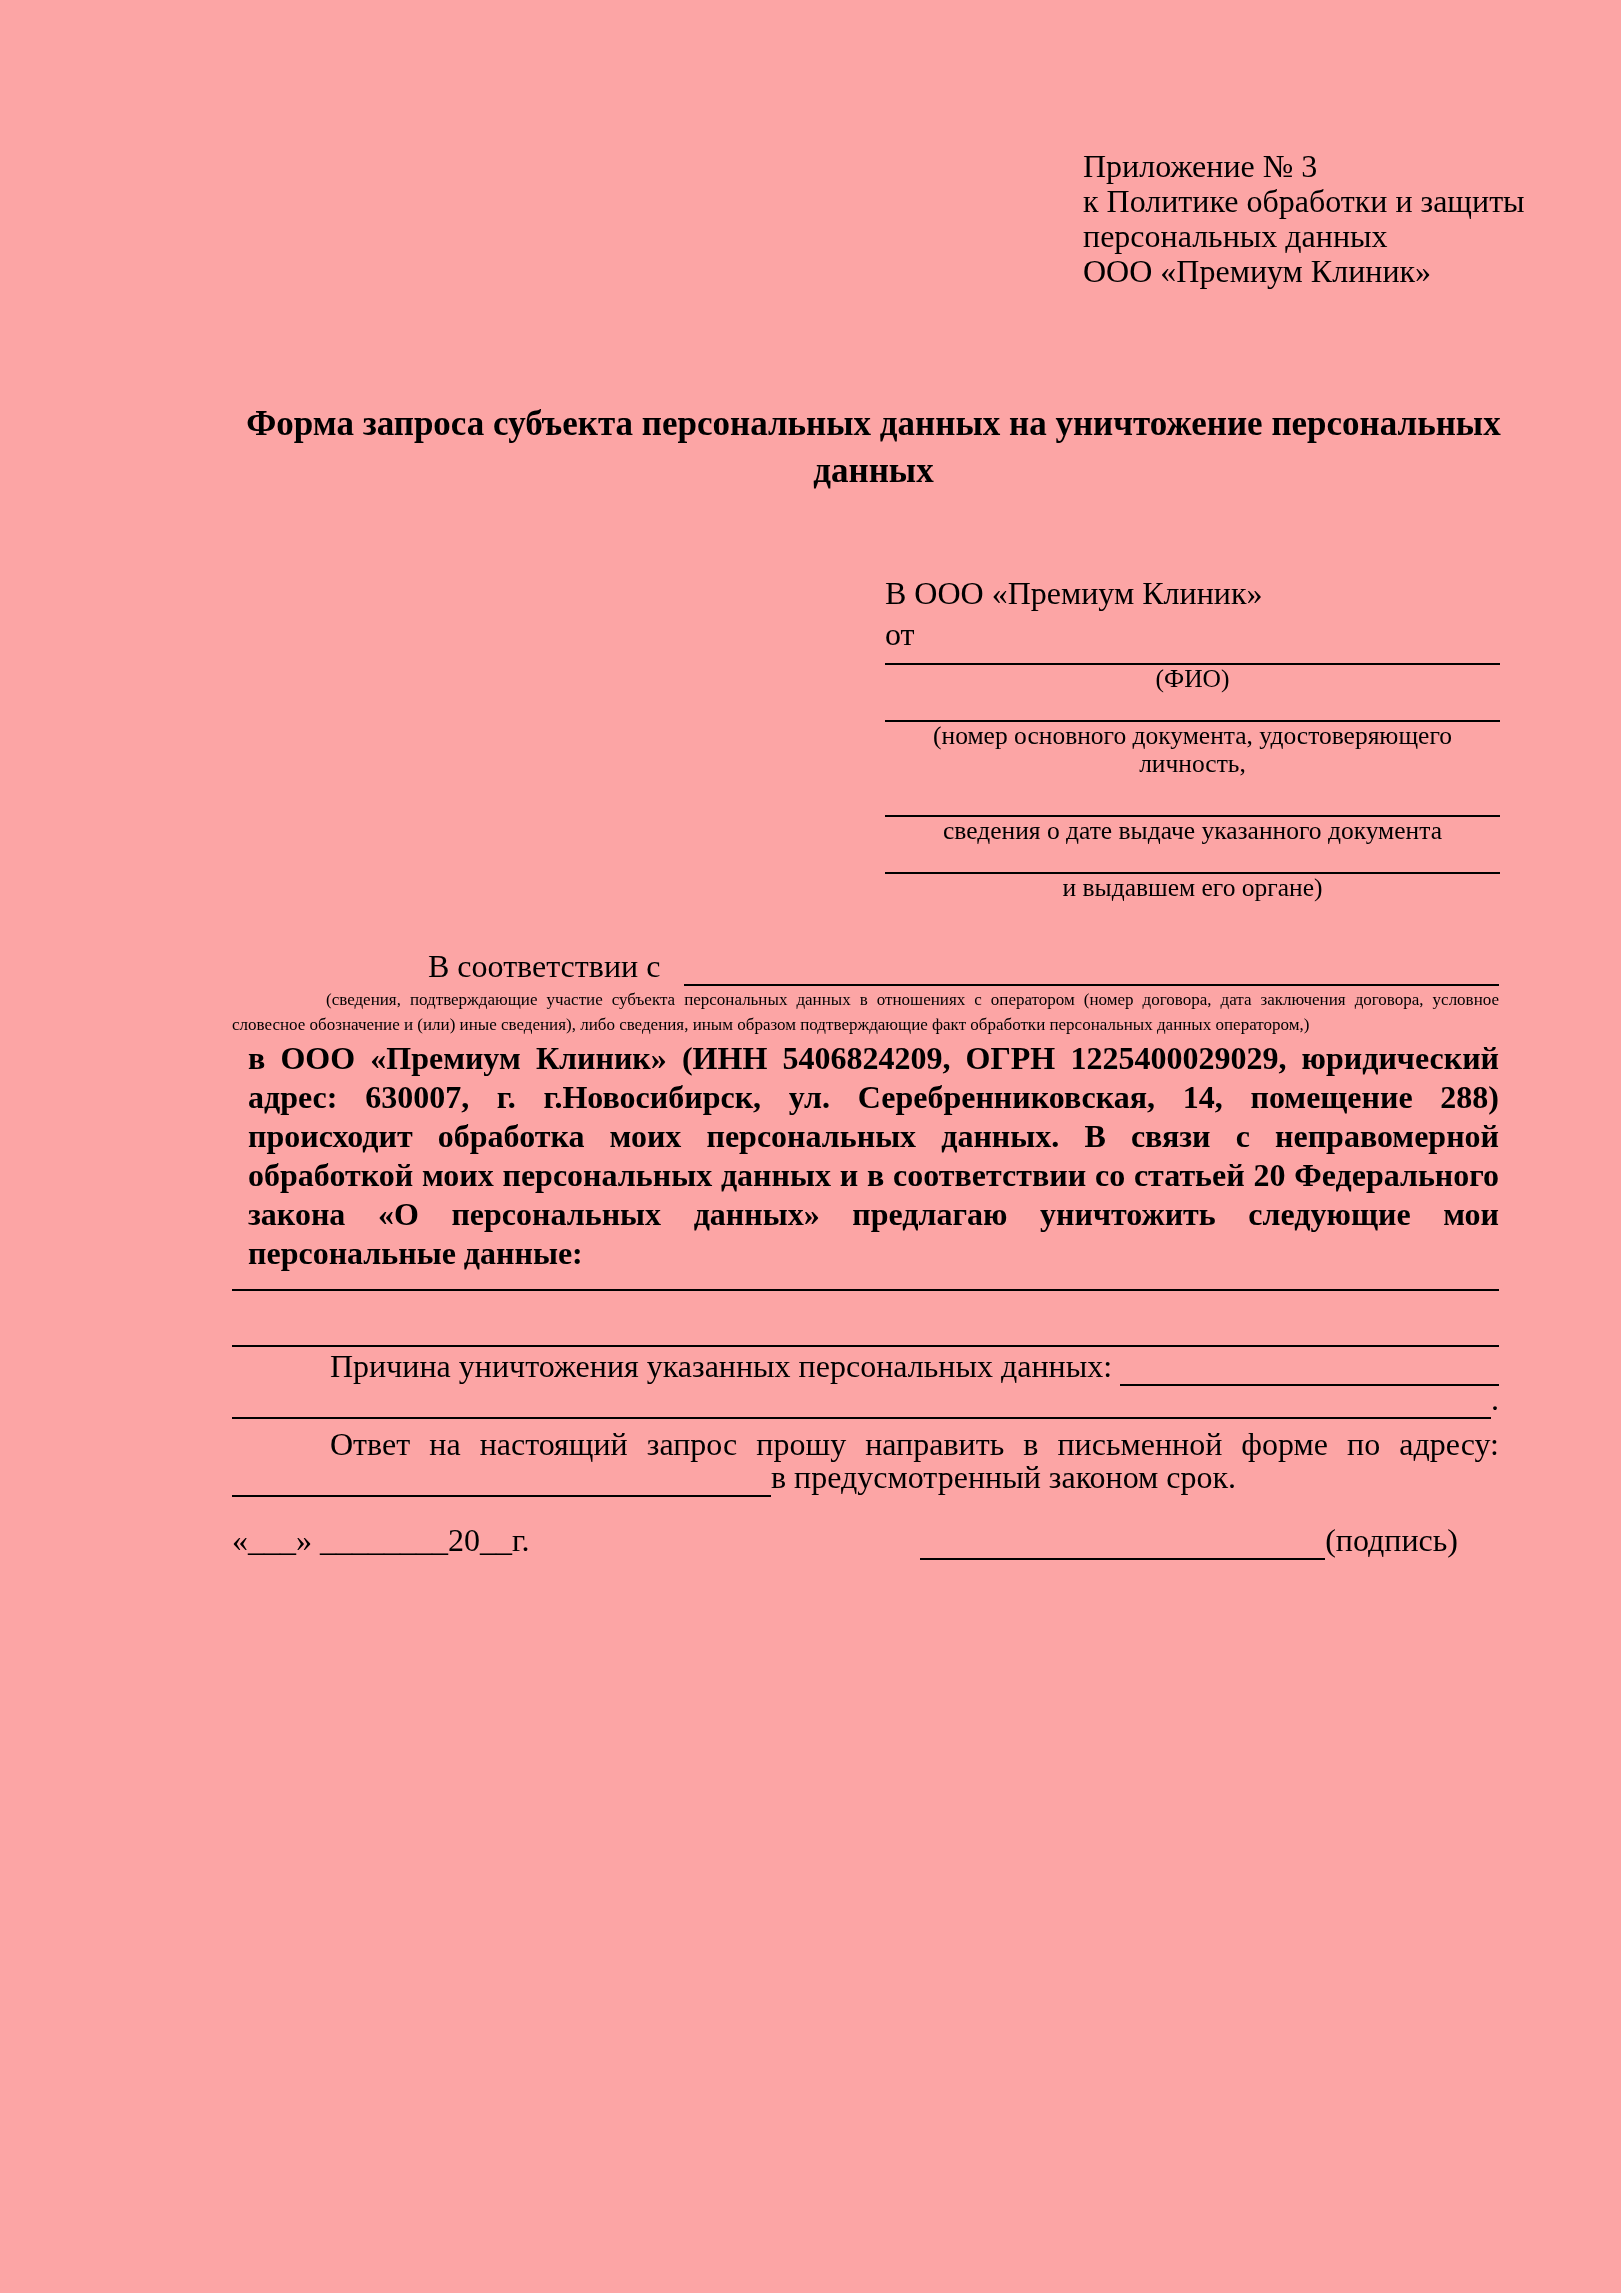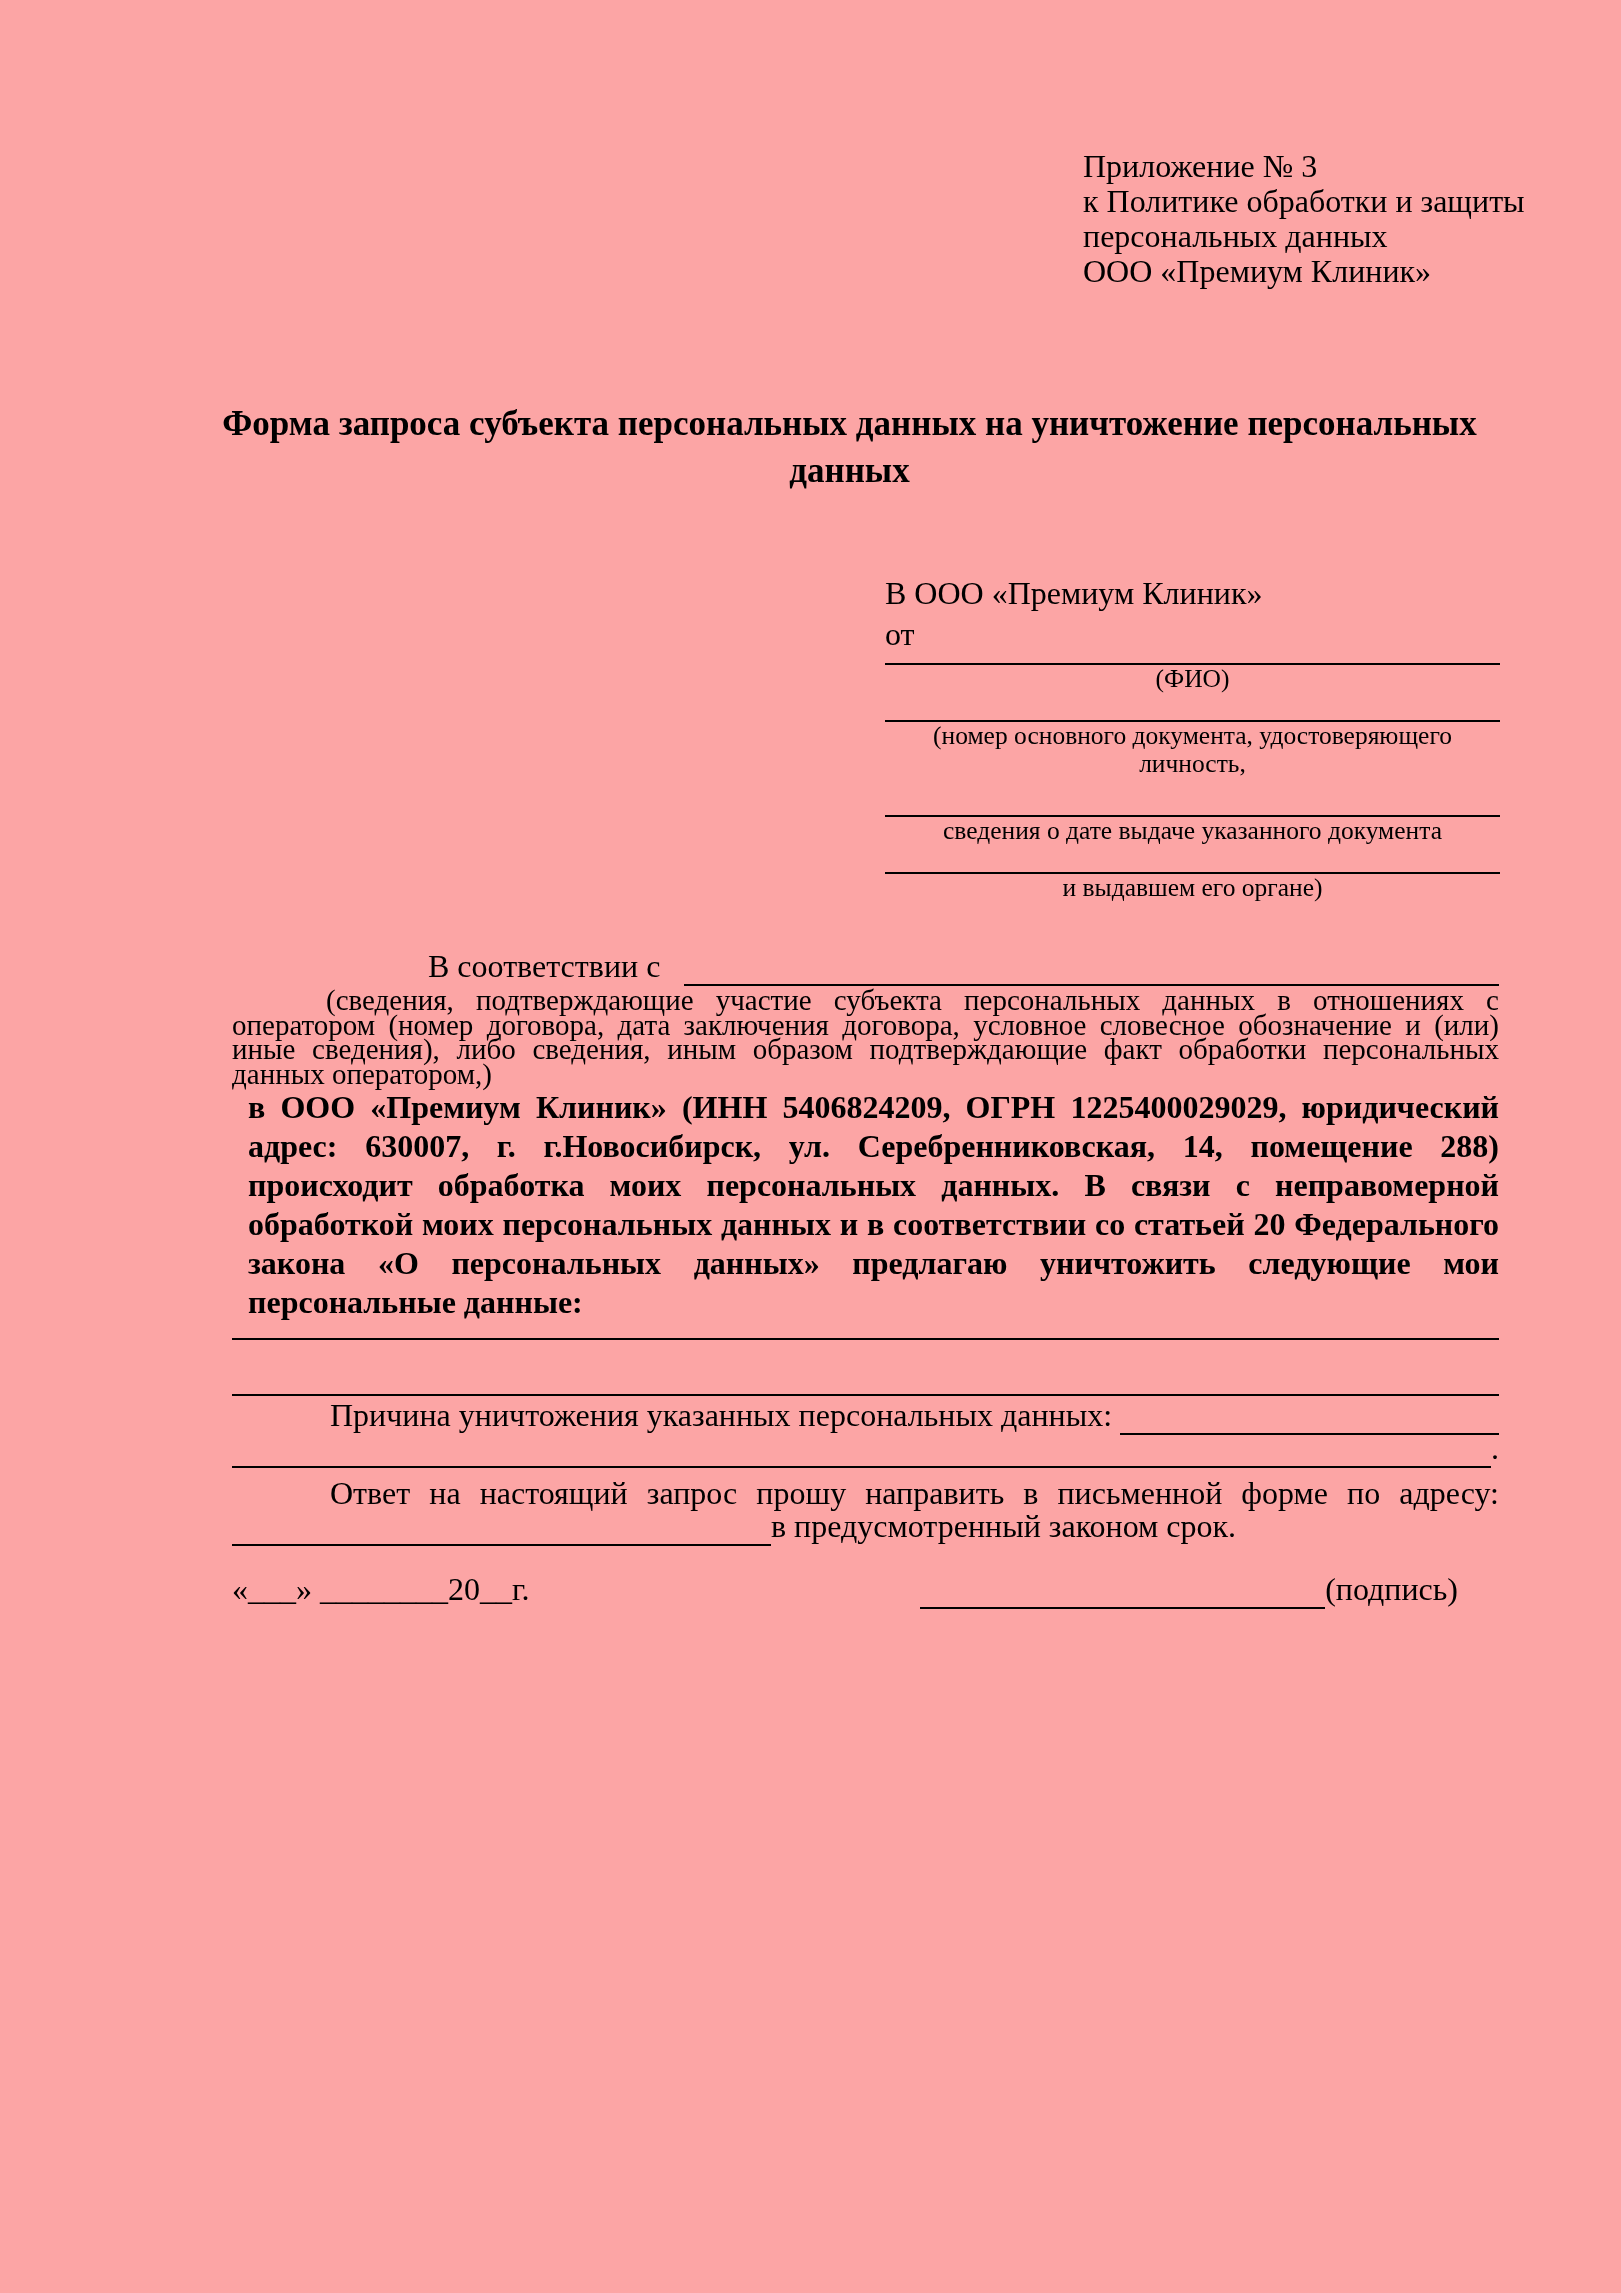--- a/index.html
+++ b/index.html
@@ -13,21 +13,21 @@
     font-size:32px;
     overflow:hidden;
   }
   
   .appendix{
     position:absolute;left:1083px;top:149px;
     font-size:32px;line-height:35px;white-space:nowrap;
   }
   
   .doc-title{
-    position:absolute;left:216px;top:400px;width:1267px;
+    position:absolute;left:240px;top:400px;width:1267px;
     text-align:center;font-weight:bold;font-size:35px;line-height:47px;
   }
   
   .addressee{
     position:absolute;left:885px;top:573px;width:615px;
     font-size:32px;line-height:41px;
   }
   .addressee .caption{
     font-size:25.5px;line-height:27.4px;text-align:center;
   }
@@ -39,21 +39,21 @@
   
   .bodyblock{
     position:absolute;left:232px;top:947px;width:1267px;
     font-size:32px;line-height:39px;
   }
   .row-flex{display:flex;align-items:flex-end;}
   .fill-line{flex:1 1 auto;border-bottom:2px solid #000;height:33px;}
   .according-row{height:39px;gap:16px;}
   .according-row .lead{white-space:pre;text-indent:98px;padding-left:98px;}
   .fine-print{
-    margin:2px 0 0 0;font-size:29px;line-height:24.5px;
+    margin:2px 0 0 0;font-size:17px;line-height:24.5px;
     text-align:justify;text-indent:94px;
   }
   .main-par{
     margin:2px 0 0 16px;text-align:justify;font-weight:bold;
   }
   .data-blank-a{height:15.7px;}
   .data-blank-b{height:54px;}
   .reason-row{margin-top:2px;height:37px;}
   .reason-row .lead{padding-left:98px;white-space:pre;}
   .line-period-row{height:33px;}

